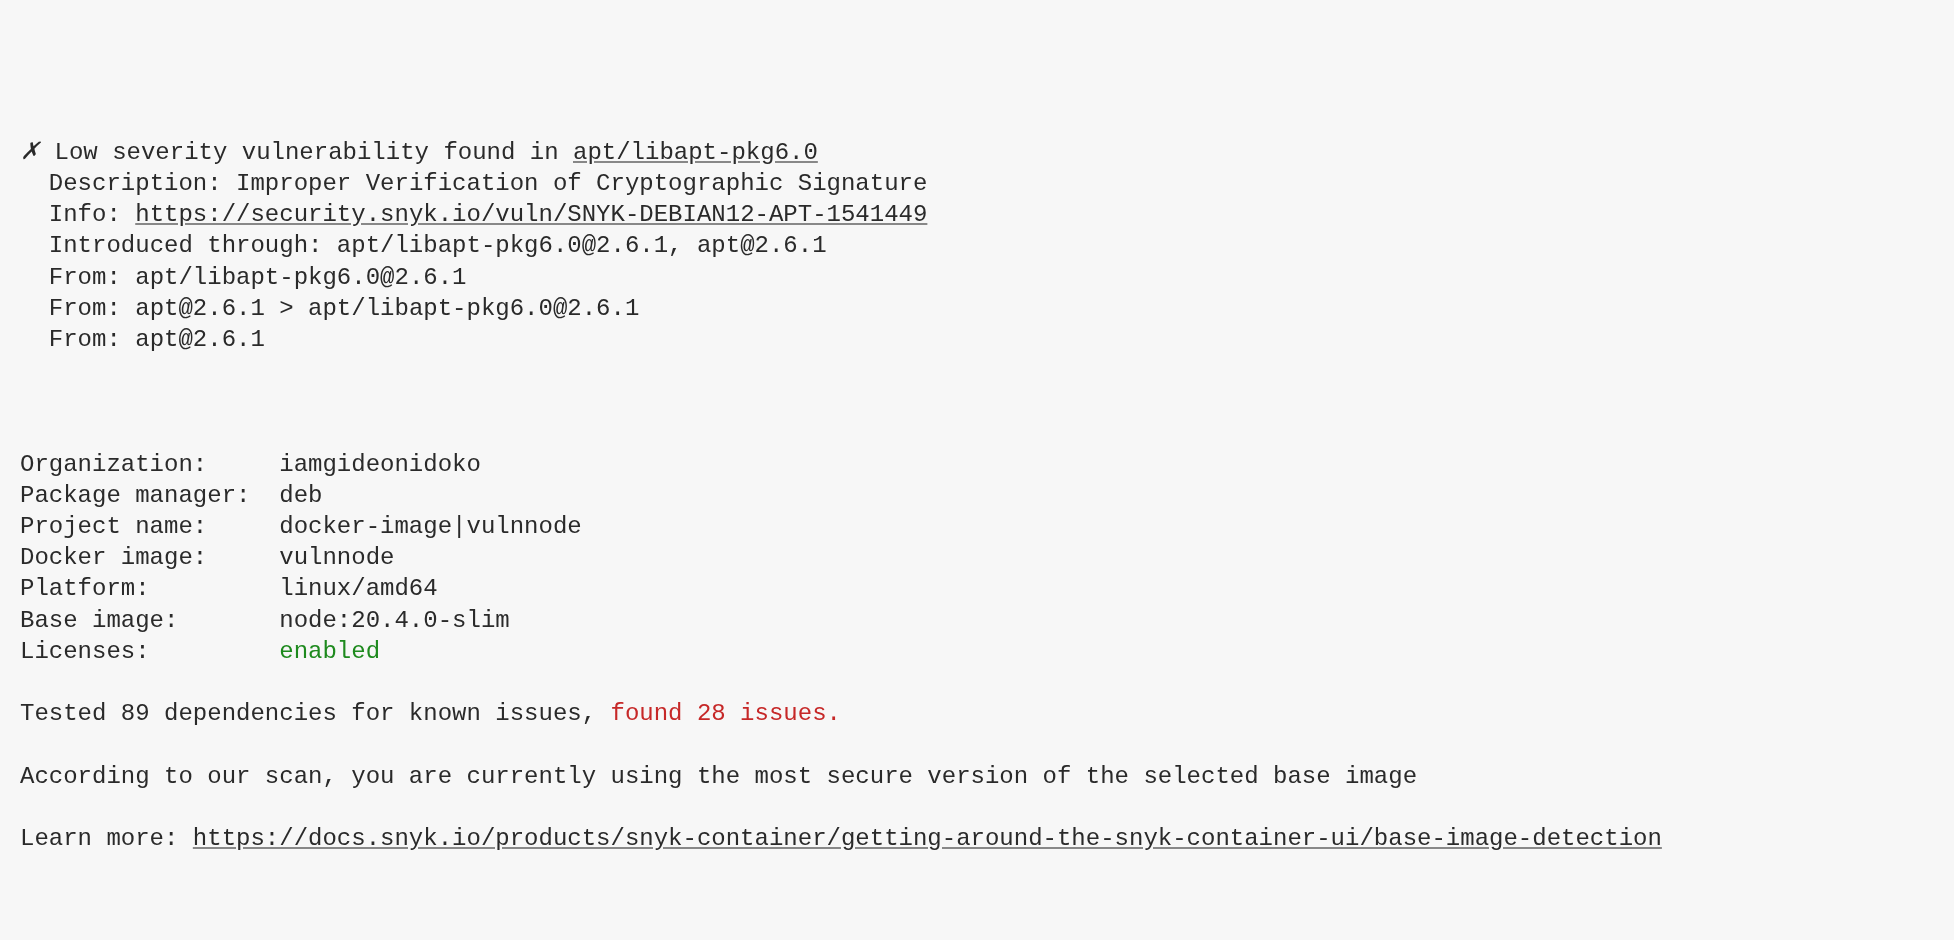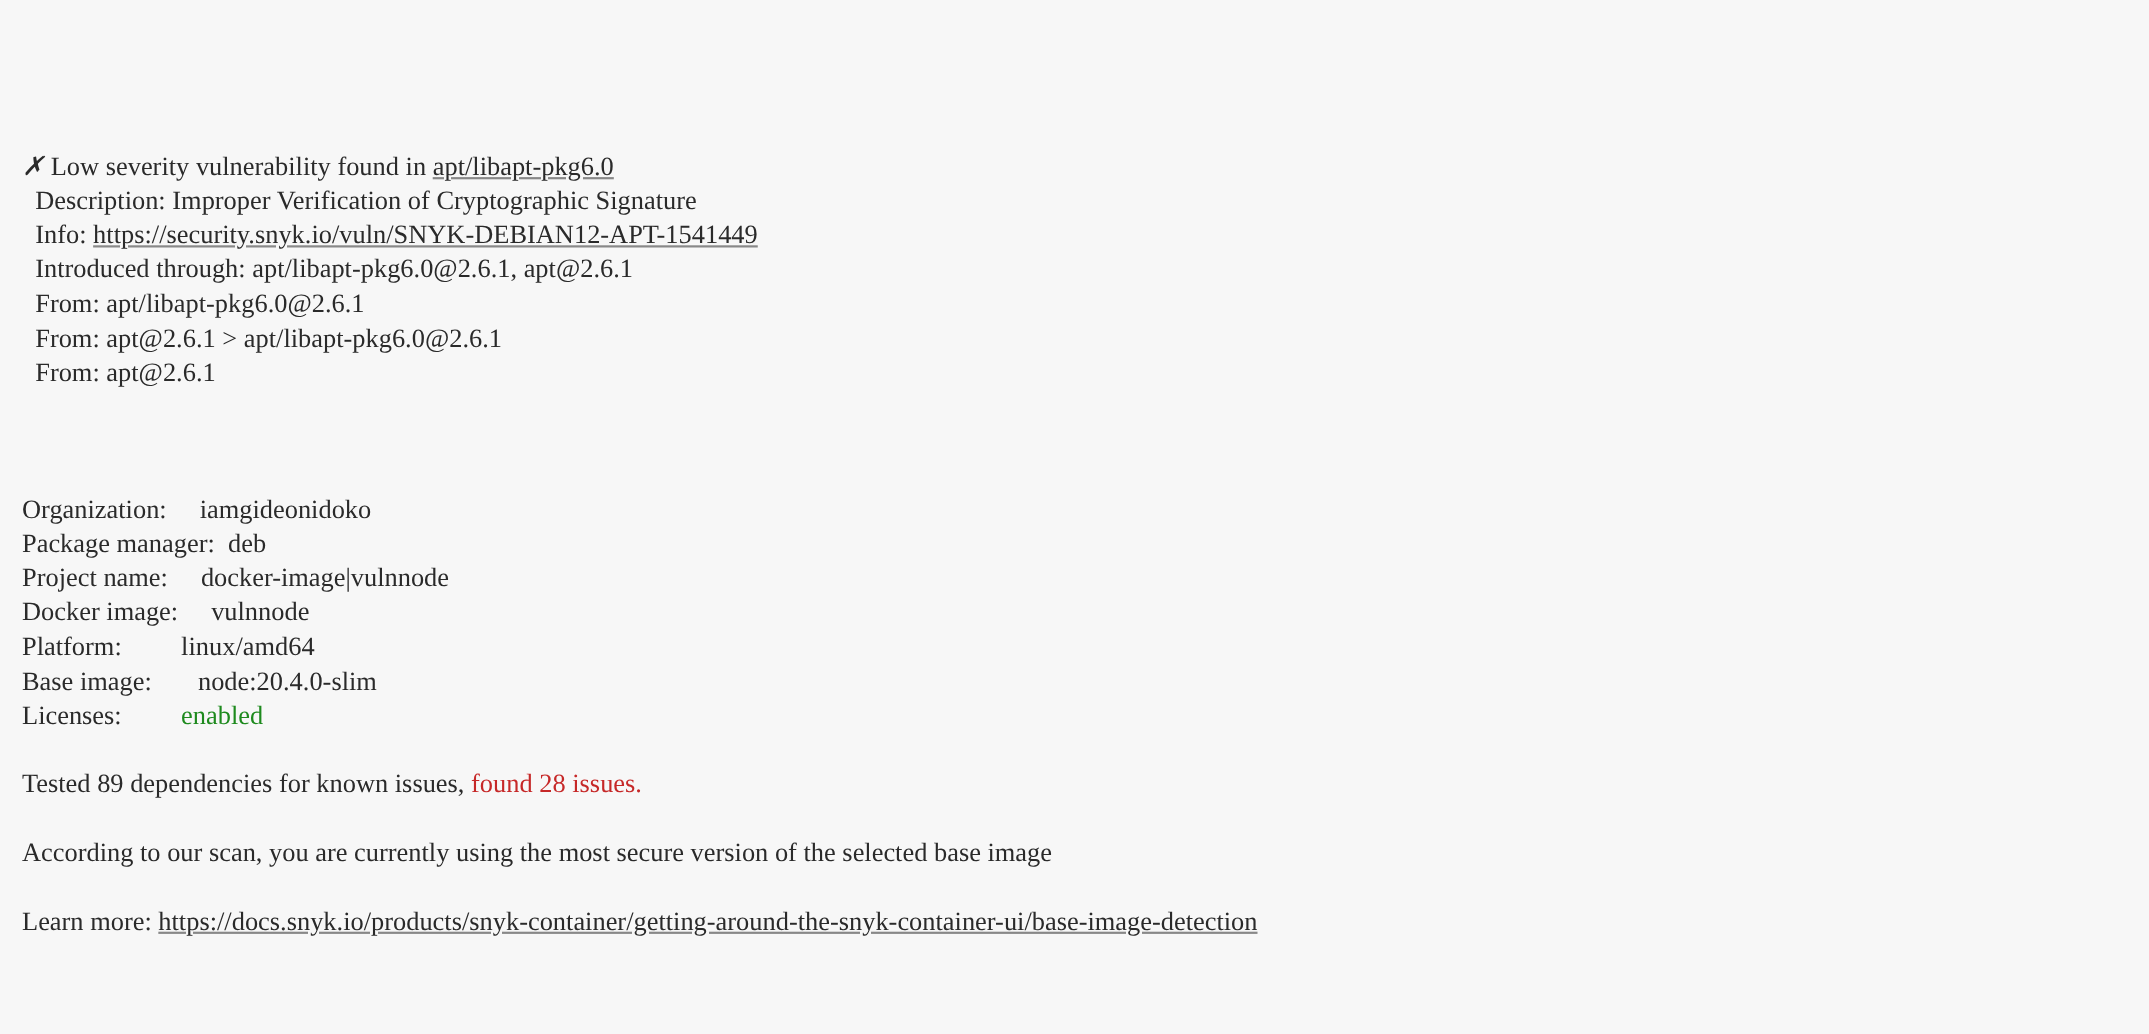--- a/index.html
+++ b/index.html
@@ -10,21 +10,21 @@
     body {
       background: #f7f7f7;
       font-family: 'Source Code Pro', 'Consolas', 'Monaco', monospace;
       font-size: 24px;
       line-height: 1.3;
       color: #2a2a2a;
       padding: 12px 20px;
       white-space: pre;
     }
     .terminal-output {
-      font-family: Liberation Serif, serif;
+      font-family: Liberation Mono, monospace;
     }
     .vuln-marker {
       font-style: italic;
       font-weight: 500;
     }
     .underline {
       text-decoration: underline;
       text-decoration-color: #888;
     }
     .green {

